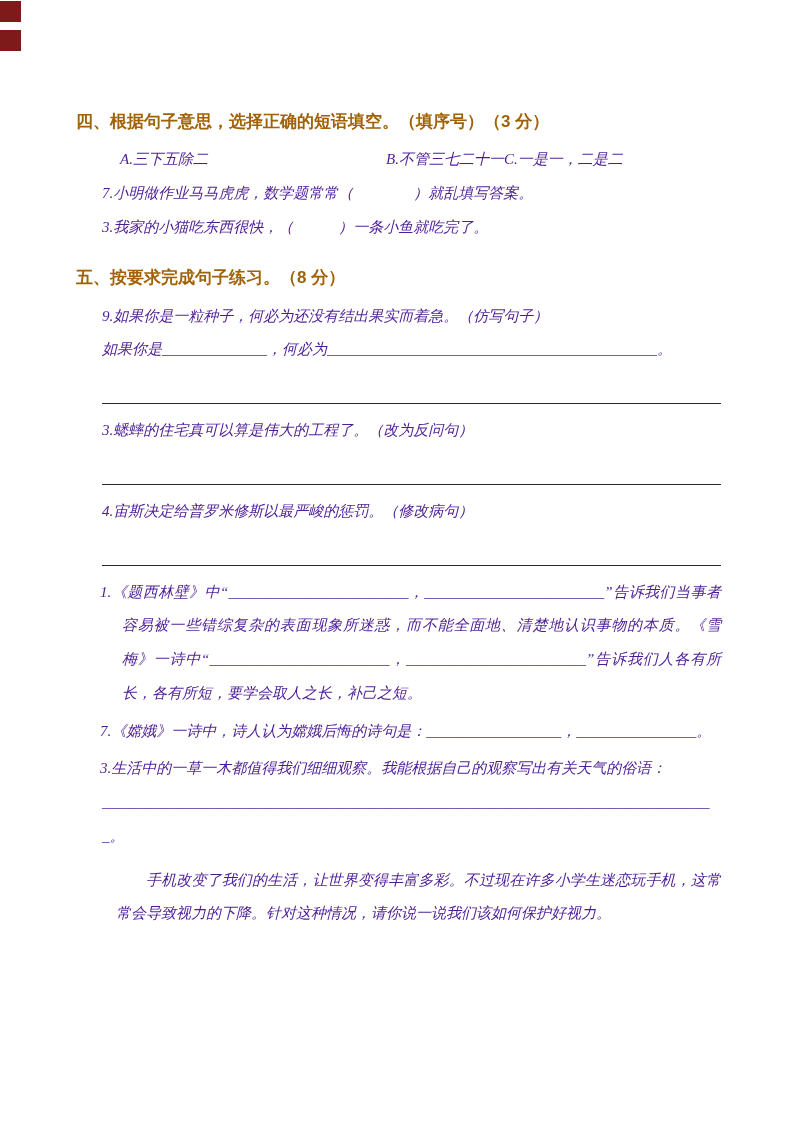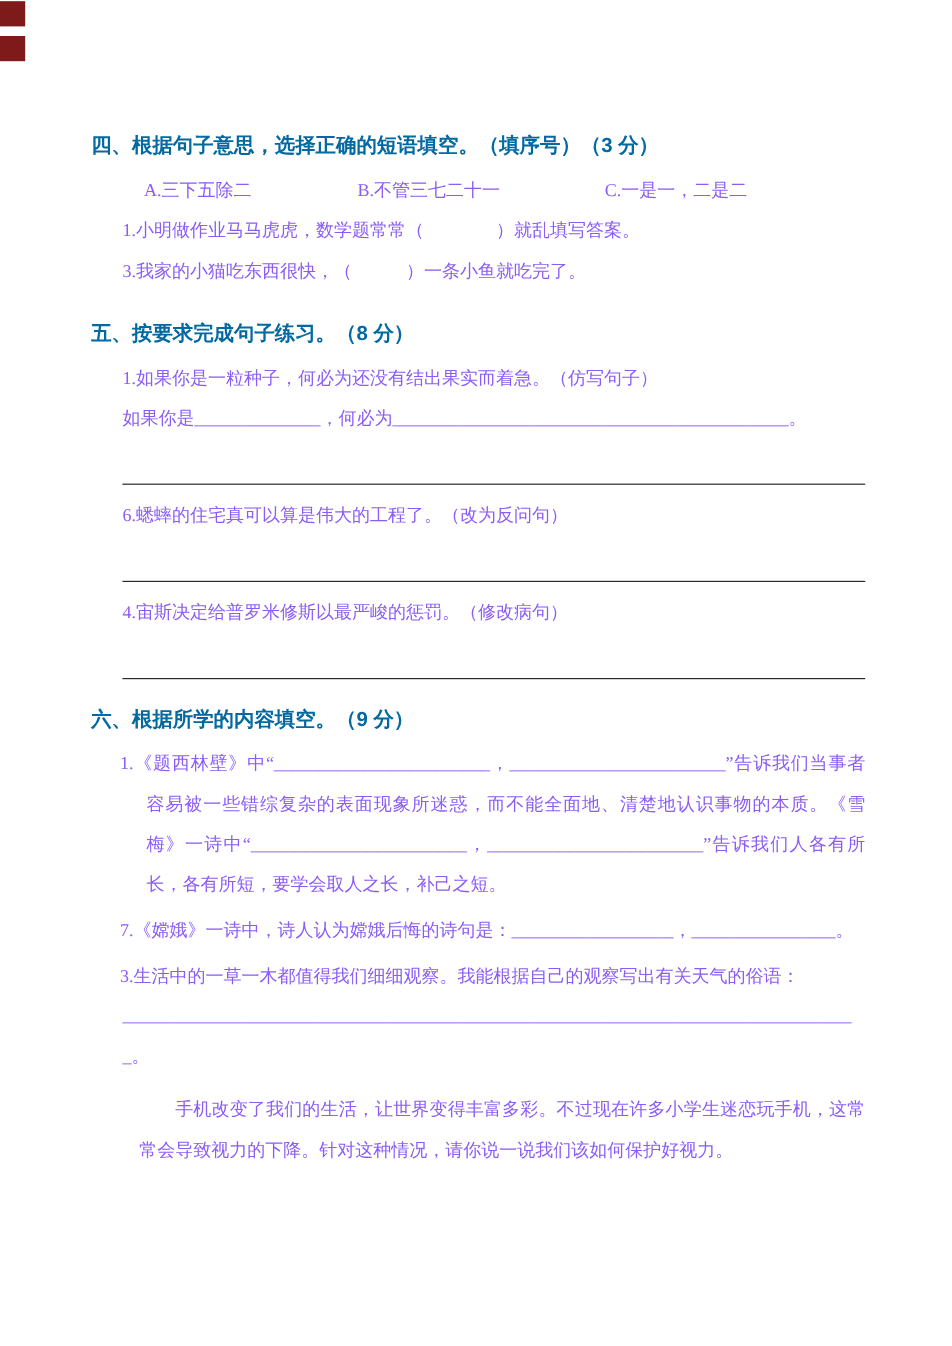--- a/index.html
+++ b/index.html
@@ -11,33 +11,33 @@
   .corner-mark{position:absolute;left:0;width:21px;height:21px;background:#7e1a1a;}
   .corner-mark.m1{top:1px;}
   .corner-mark.m2{top:30px;}
   .page{
     box-sizing:border-box;
     padding:88px 72px 0 76px;
   }
   .sec{margin-bottom:6px;}
   .sec-title{
     font-family:"Liberation Sans", sans-serif;
-    font-weight:700;font-size:17px;color:#0369a1;
+    font-weight:700;font-size:17px;color:#a16207;
     margin:20px 0 8px 0;line-height:1.6;
   }
   .q, .fill, .opts, .para{
-    font-size:15px;line-height:2.25;color:#8b5cf6;
-    white-space:pre-wrap;word-break:break-all;
+    font-size:15px;line-height:2.25;color:#4c1d95;
+    white-space:pre-wrap;word-break:break-all;font-style:italic;
   }
   .q{padding-left:26px;}
   .fill{padding-left:26px;}
   .opts{display:flex;padding-left:44px;gap:0;}
   .opts span{display:inline-block;}
   .opts span:nth-child(1){width:178px;}
-  .opts span:nth-child(2){width:206px;}
+  .opts span:nth-child(2){width:206px;text-align:right;}
   .para{text-align:justify;}
   .hang{padding-left:46px;text-indent:-22px;}
   .indent2{padding-left:40px;text-indent:2em;}
   .answer-line{
     margin-left:26px;height:36px;
     border-bottom:1px solid #2a2a2a;
     margin-bottom:10px;
   }
   .gap-sm{height:4px;}
 </style>
@@ -49,37 +49,36 @@
 
 <div class="page">
 
   <section class="sec">
     <h2 class="sec-title">四、根据句子意思，选择正确的短语填空。（填序号）（3 分）</h2>
     <div class="opts">
       <span>A.三下五除二</span>
       <span>B.不管三七二十一</span>
       <span>C.一是一，二是二</span>
     </div>
-    <div class="q">1.小明做作业马马虎虎，数学题常常（　　　　）就乱填写答案。</div>
+    <div class="q">7.小明做作业马马虎虎，数学题常常（　　　　）就乱填写答案。</div>
     <div class="q">3.我家的小猫吃东西很快，（　　　）一条小鱼就吃完了。</div>
   </section>
 
   <section class="sec">
     <h2 class="sec-title">五、按要求完成句子练习。（8 分）</h2>
-    <div class="q">1.如果你是一粒种子，何必为还没有结出果实而着急。（仿写句子）</div>
+    <div class="q">9.如果你是一粒种子，何必为还没有结出果实而着急。（仿写句子）</div>
     <div class="fill">如果你是______________，何必为____________________________________________。</div>
     <div class="answer-line"></div>
-    <div class="q">6.蟋蟀的住宅真可以算是伟大的工程了。（改为反问句）</div>
+    <div class="q">3.蟋蟀的住宅真可以算是伟大的工程了。（改为反问句）</div>
     <div class="answer-line"></div>
     <div class="q">4.宙斯决定给普罗米修斯以最严峻的惩罚。（修改病句）</div>
     <div class="answer-line"></div>
   </section>
 
   <section class="sec">
-    <h2 class="sec-title">六、根据所学的内容填空。（9 分）</h2>
     <div class="q para hang">1.《题西林壁》中“________________________，________________________”告诉我们当事者容易被一些错综复杂的表面现象所迷惑，而不能全面地、清楚地认识事物的本质。《雪梅》一诗中“________________________，________________________”告诉我们人各有所长，各有所短，要学会取人之长，补己之短。</div>
     <div class="gap-sm"></div>
     <div class="q para hang">7.《嫦娥》一诗中，诗人认为嫦娥后悔的诗句是：__________________，________________。</div>
     <div class="gap-sm"></div>
     <div class="q para hang">3.生活中的一草一木都值得我们细细观察。我能根据自己的观察写出有关天气的俗语：</div>
     <div class="fill">__________________________________________________________________________________。</div>
     <div class="gap-sm"></div>
   </section>
 
   <section class="sec">

